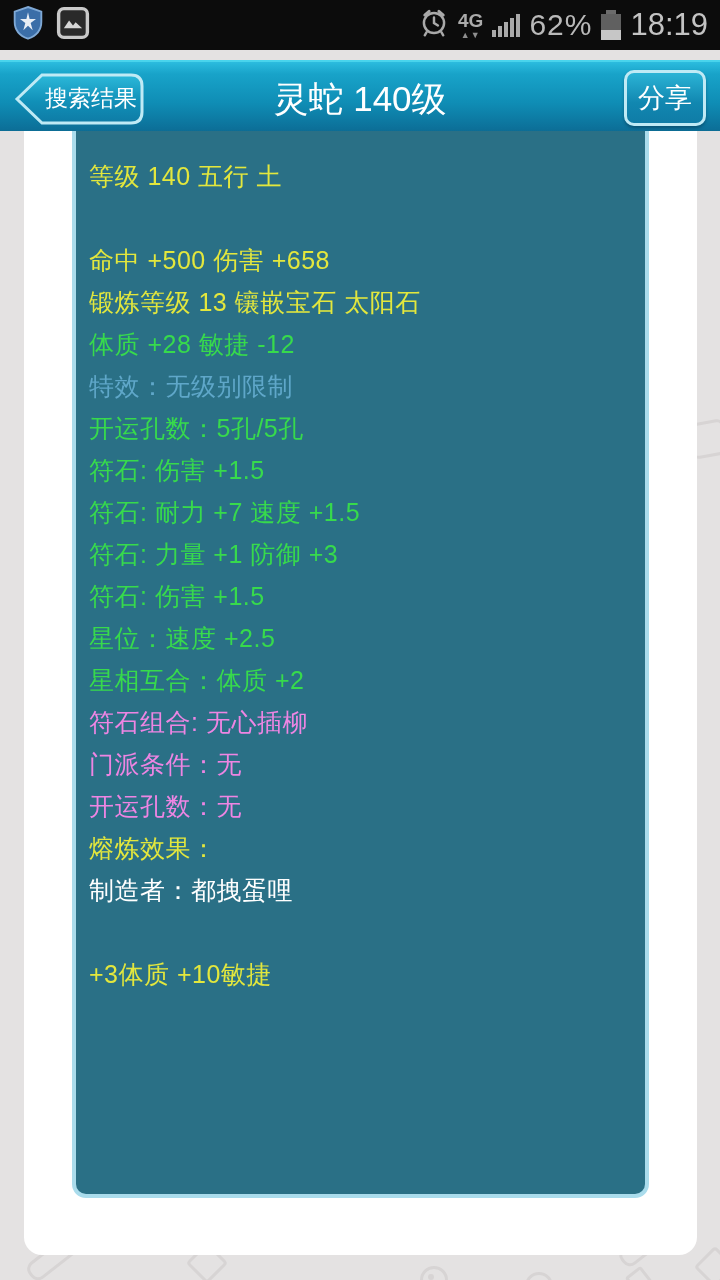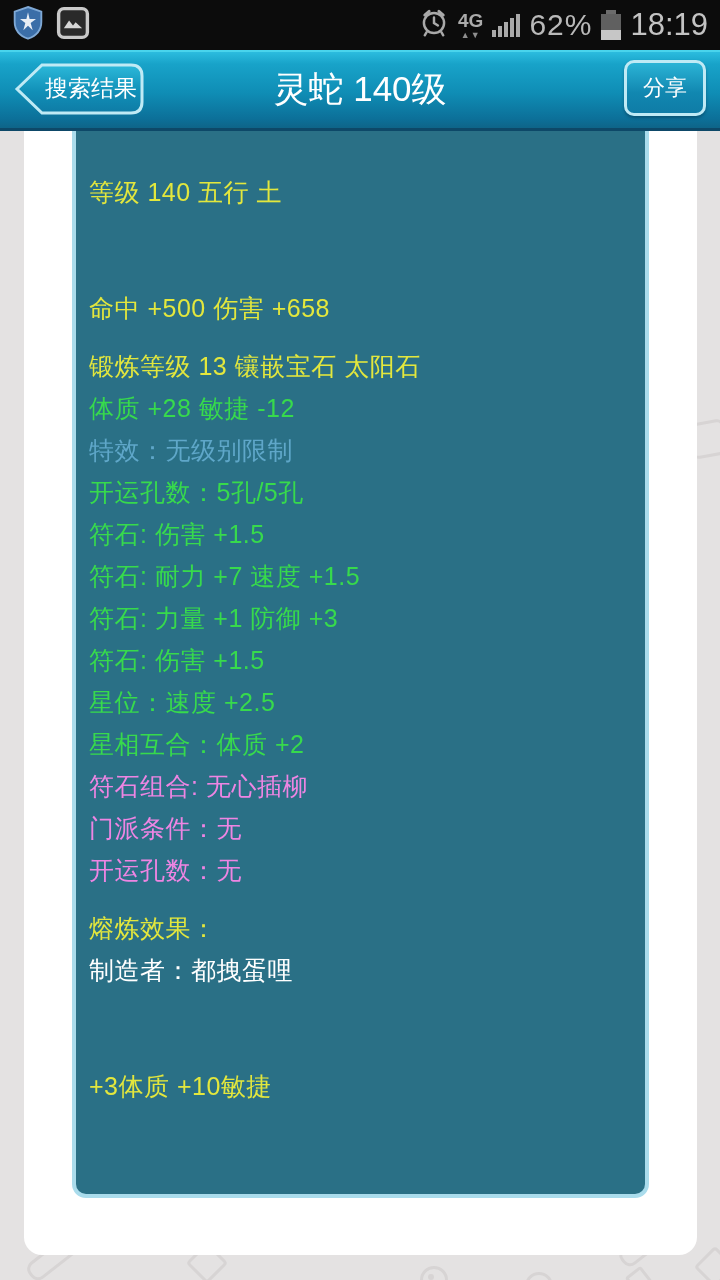--- a/index.html
+++ b/index.html
@@ -17,46 +17,46 @@
   .net-label{font-size:19px;color:#ababab;font-weight:bold;}
   .net-arrows{font-size:9px;color:#8f8f8f;letter-spacing:1px;margin-top:1px;}
   .sig{display:flex;align-items:flex-end;gap:2px;height:24px;}
   .sig span{width:4px;background:#a9a9a9;display:block;}
   .battery{position:relative;width:20px;height:30px;}
   .battery .cap{position:absolute;top:0;left:5px;width:10px;height:4px;background:#6b6b6b;}
   .battery .body{position:absolute;top:4px;left:0;width:20px;height:26px;background:#606060;overflow:hidden;}
   .battery .fill{position:absolute;bottom:0;left:0;width:100%;height:40%;background:#c6c6c6;}
 
   
-  .header{position:absolute;top:50px;left:0;width:720px;height:81px;
+  .header{position:absolute;top:60px;left:0;width:720px;height:81px;
     background:linear-gradient(#2fc0e2 0%,#18a3c9 18%,#0f8db5 55%,#0c7099 88%,#0e6488 100%);
     border-bottom:3px solid #0d4868;box-sizing:border-box;}
   .header::before{content:"";position:absolute;top:0;left:0;right:0;height:2px;background:#49d4ec;}
   .hdr-title{position:absolute;top:0;left:160px;right:160px;height:78px;display:flex;
     align-items:center;justify-content:center;color:#fff;font-size:35px;white-space:nowrap;}
   .back-btn{position:absolute;left:12px;top:8px;width:136px;height:62px;cursor:pointer;}
   .back-btn svg{position:absolute;top:0;left:0;}
   .back-btn .lbl{position:absolute;top:0;left:28px;right:6px;height:60px;display:flex;align-items:center;
     justify-content:center;color:#fff;font-size:23px;}
   .share-btn{position:absolute;right:14px;top:10px;width:82px;height:56px;box-sizing:border-box;
     border:3px solid #bfeaf5;border-radius:10px;
     background:linear-gradient(#2bb4d6,#1187b0 60%,#0f7ca6);
-    display:flex;align-items:center;justify-content:center;color:#fff;font-size:22px;cursor:pointer;
+    display:flex;align-items:center;justify-content:center;color:#fff;font-size:27px;cursor:pointer;
     box-shadow:0 2px 3px rgba(0,30,50,.35);}
 
   
   .content{position:absolute;top:131px;left:0;width:720px;height:1149px;background:#e4e2e2;}
   .white-card{position:absolute;left:24px;top:0;width:673px;height:1124px;background:#ffffff;
     border-radius:0 0 18px 18px;}
   .panel{position:absolute;left:48px;top:0;width:577px;height:1067px;box-sizing:border-box;
     background:var(--panel_bg,#2a7086);
     border:4px solid var(--panel_border,#aadcec);border-top:none;border-radius:0 0 14px 14px;
     padding:24px 6px 0 13px;overflow:hidden;}
   .line{font-size:25px;line-height:42px;letter-spacing:.5px;}
-  .c-yellow{color:var(--yellow,#e3e73d);margin-top:16px;}
+  .c-yellow{color:var(--yellow,#e3e73d);}
   .c-green{color:var(--green,#37da4c);}
   .c-blue{color:var(--blue,#5fa7c9);}
   .c-pink{color:var(--pink,#ee85e3);}
   .c-white{color:var(--white,#ffffff);}
 
   
   .wm{position:absolute;color:#d7d4d4;}
   .wm-diamond{width:24px;height:24px;border:3px solid #d7d4d4;border-radius:4px;transform:rotate(45deg);background:transparent;}
   .wm-blade{width:64px;height:15px;border:3px solid #d7d4d4;border-radius:9px;}
   .wm-hilt{width:14px;height:14px;border:3px solid #d7d4d4;border-radius:3px;}

